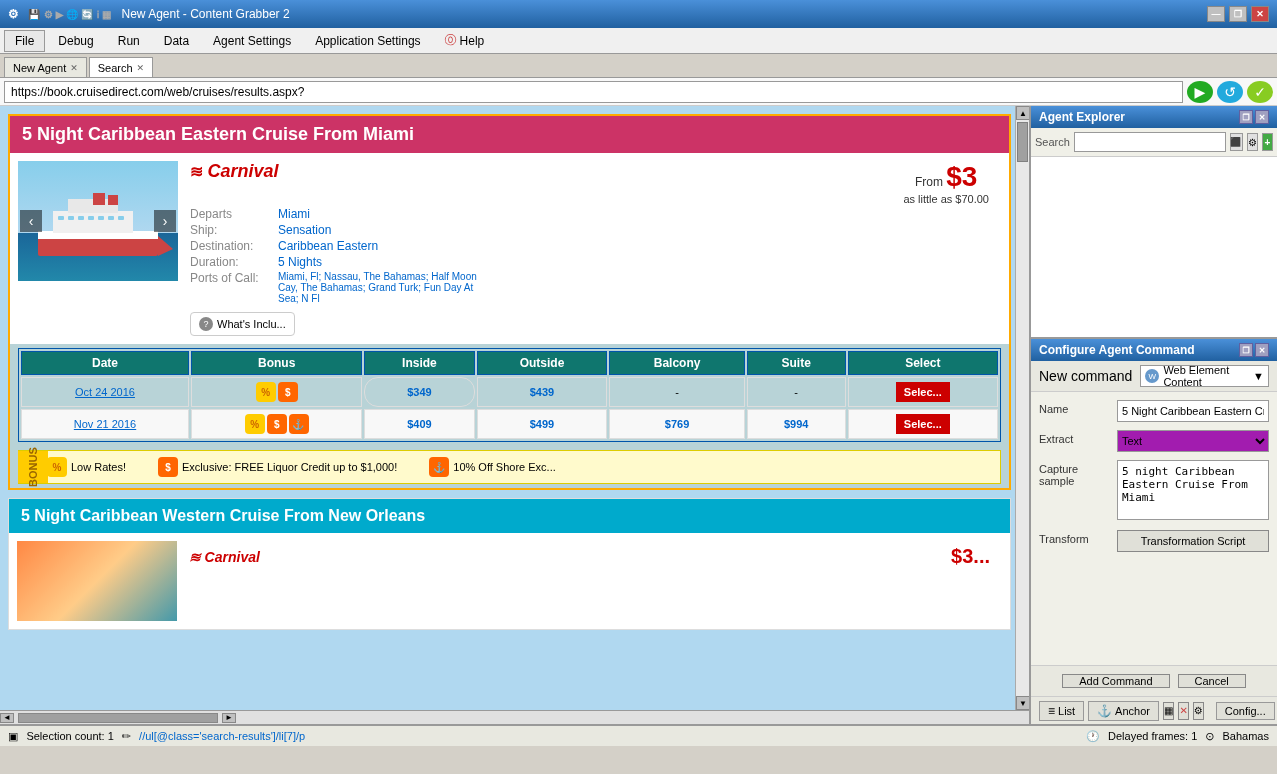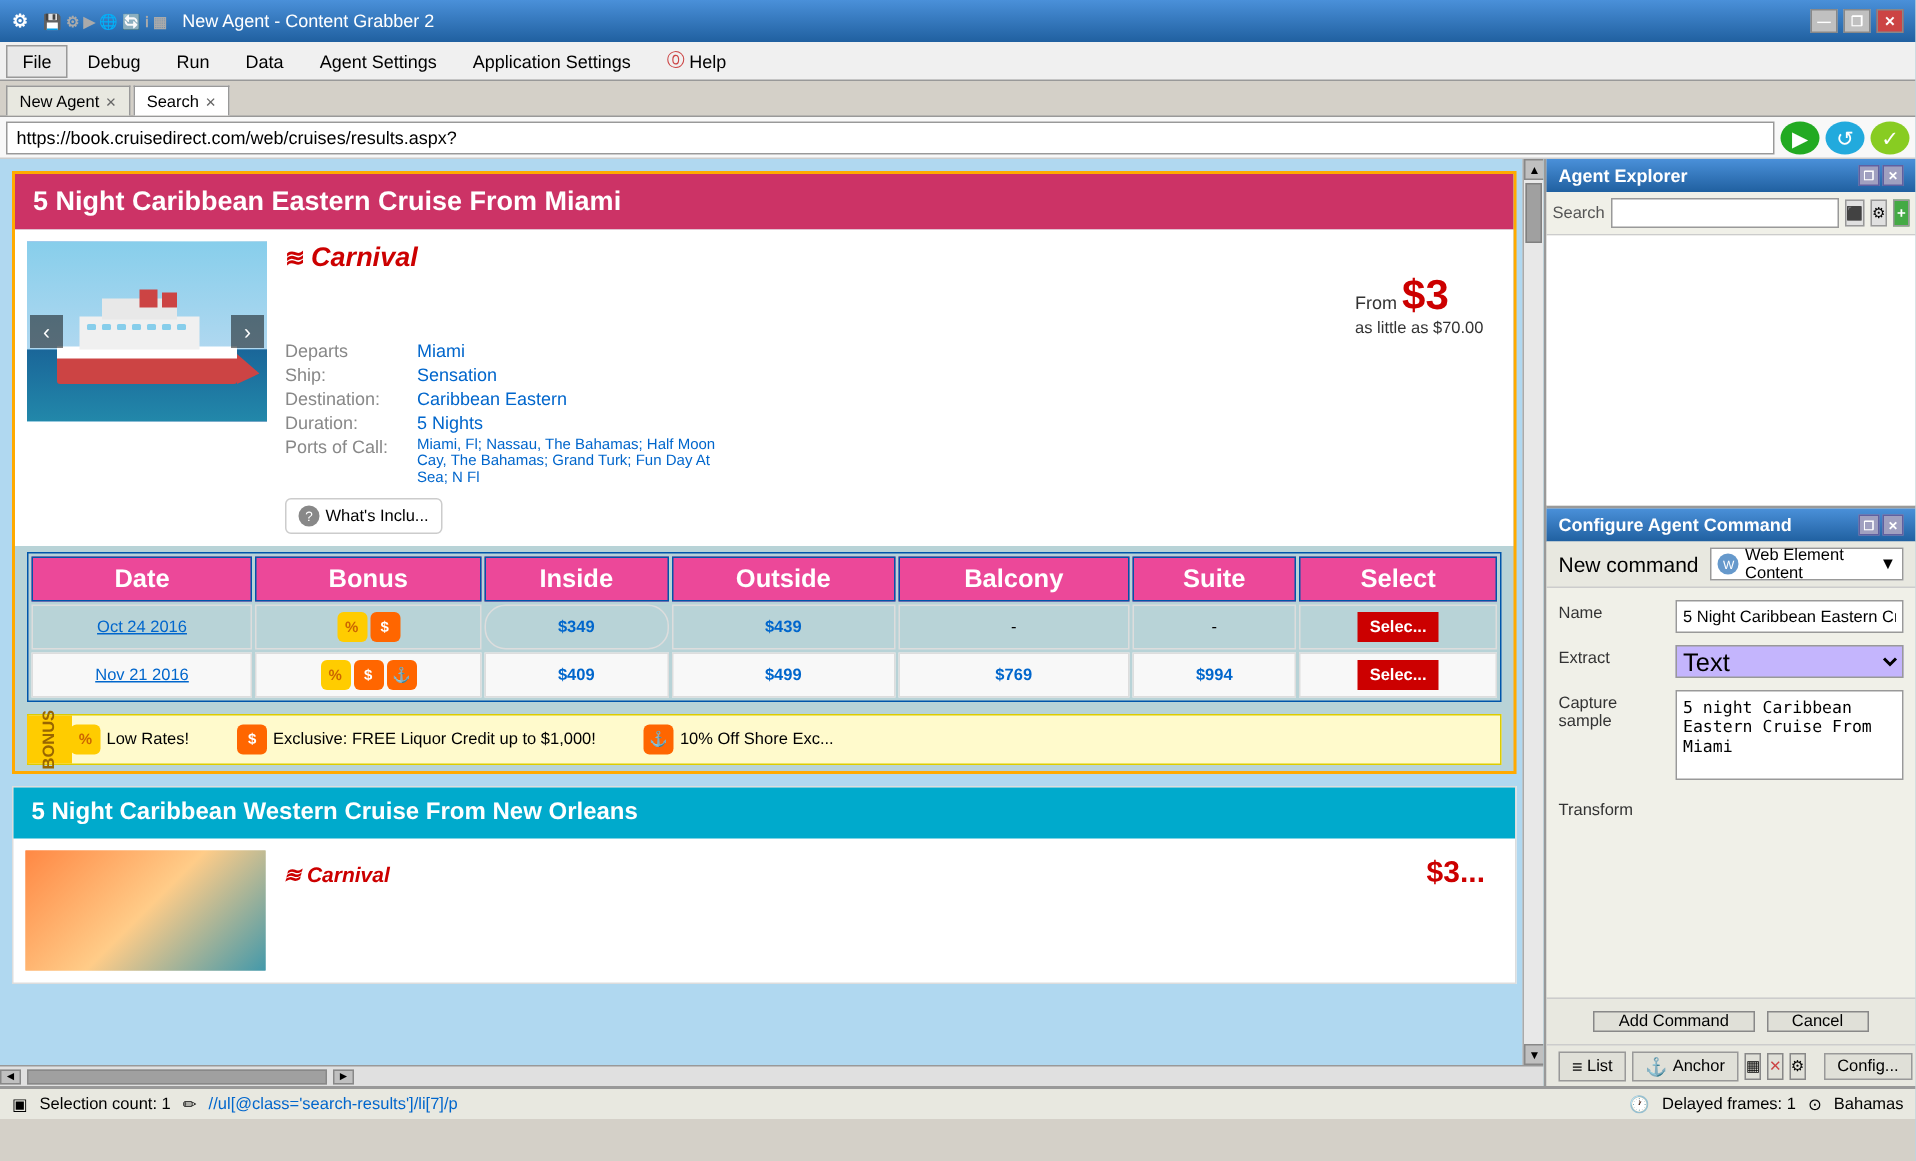--- a/index.html
+++ b/index.html
@@ -176,23 +176,22 @@
     }
     .carnival-logo {
       font-size: 20px;
       font-weight: bold;
       color: #cc0000;
       display: flex; align-items: center; gap: 4px;
       margin-bottom: 4px;
     }
     .price-section {
       float: right;
-      text-align: left;
+      text-align: center;
       font-size: 12px;
-      margin-top: 20px;
     }
     .price-big {
       font-size: 28px;
       color: #cc0000;
       font-weight: bold;
     }
     .detail-row {
       display: flex;
       gap: 8px;
       margin: 2px 0;
@@ -212,24 +211,24 @@
       margin-top: 4px;
     }
 
     
     .pricing-table {
       margin: 4px 8px 8px;
       border: 1px solid #0055aa;
       width: calc(100% - 16px);
     }
     .pricing-table th {
-      background: #ec4899;
+      background: #0f766e;
       color: white;
       padding: 4px 8px;
-      font-size: 17px;
+      font-size: 12px;
       text-align: center;
       border: 1px solid #0055aa;
     }
     .pricing-table td {
       padding: 4px 8px;
       font-size: 11px;
       text-align: center;
       border: 1px solid #ddd;
     }
     .pricing-table tr:nth-child(even) td { background: #f8f8f8; }
@@ -431,22 +430,22 @@
       height: 22px;
       border: 1px solid #999;
       padding: 0 4px;
       font-size: 11px;
       background: white;
     }
     .config-select {
       width: 100%;
       height: 22px;
       border: 1px solid #999;
-      font-size: 17px;
-      background: #c4b5fd;
+      font-size: 11px;
+      background: #a21caf;
     }
     .config-textarea {
       width: 100%;
       height: 60px;
       border: 1px solid #999;
       padding: 4px;
       font-size: 11px;
       background: white;
       resize: none;
     }
@@ -897,20 +896,23 @@
 
         <div class="config-row">
           <span class="config-label">Capture sample</span>
           <div class="config-value">
             <textarea class="config-textarea" style="">5 night Caribbean Eastern Cruise From Miami</textarea>
           </div>
         </div>
 
         <div class="config-row">
           <span class="config-label">Transform</span>
+          <div class="config-value">
+            <button class="config-transform-btn">Transformation Script</button>
+          </div>
         </div>
       </div>
 
       <div class="config-buttons">
         <button class="config-btn">Add Command</button>
         <button class="config-btn">Cancel</button>
       </div>
 
       <div class="bottom-toolbar">
         <div class="bottom-btn">

